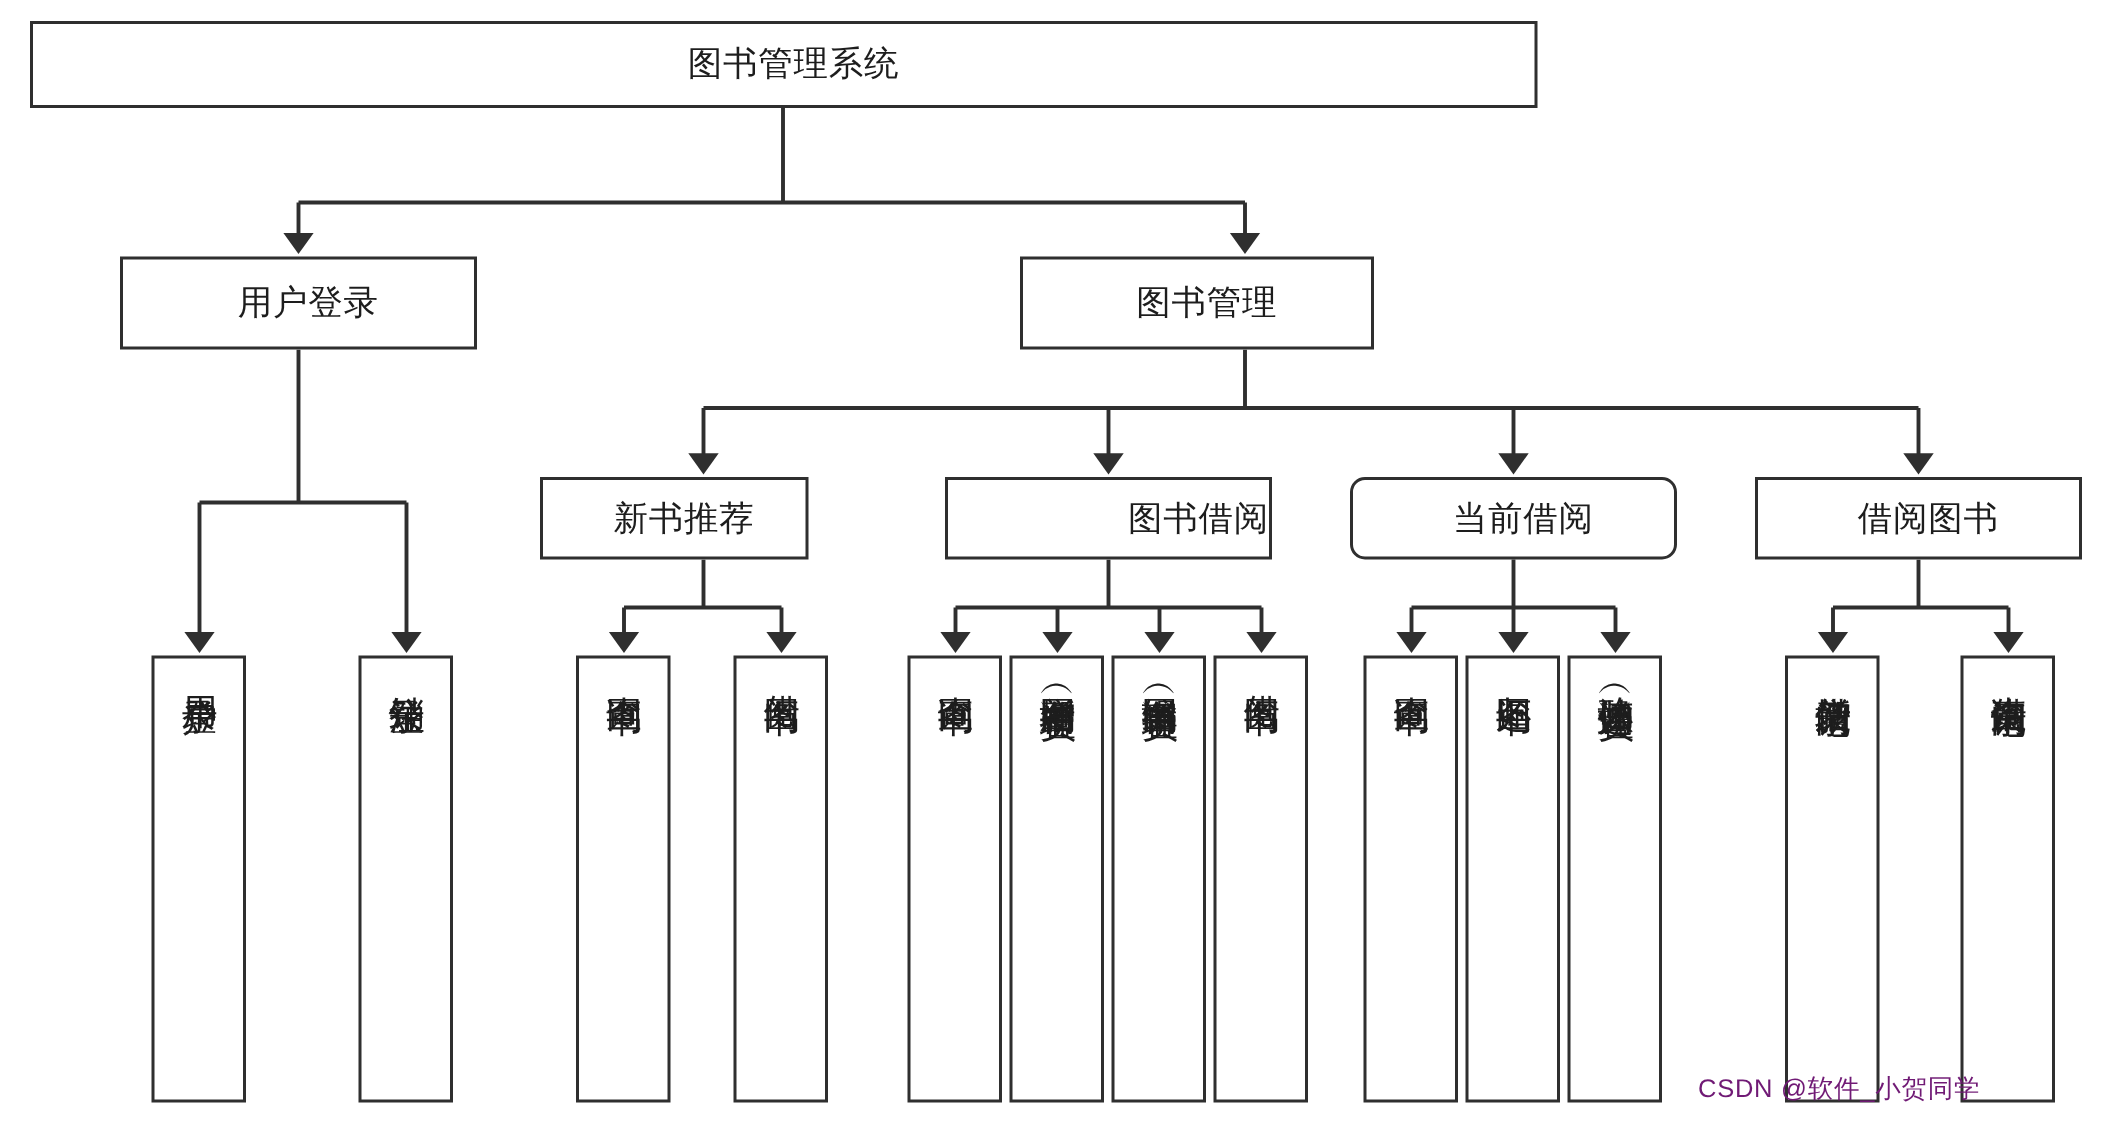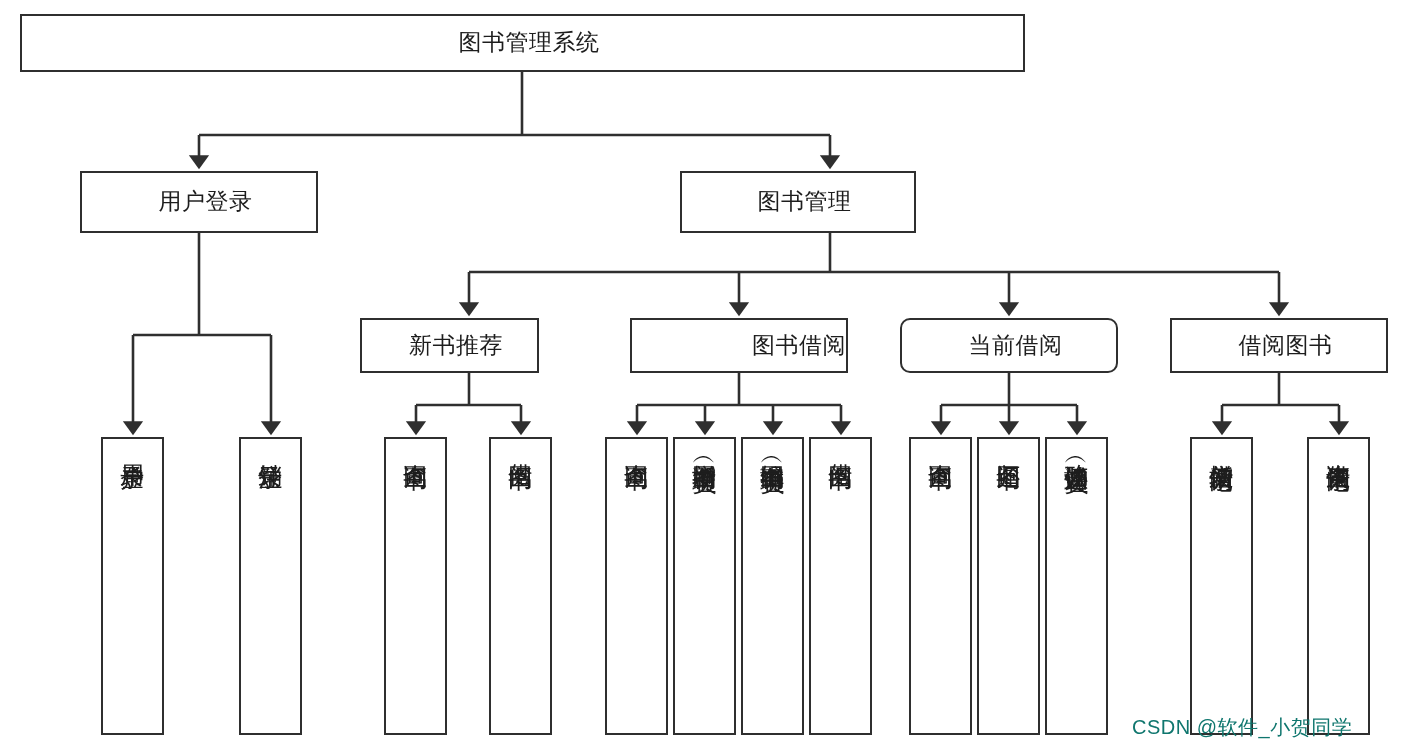--- a/index.html
+++ b/index.html
@@ -55,22 +55,22 @@
     font-size: 24px;
     line-height: 1.06;
     letter-spacing: 1px;
     white-space: nowrap;
     text-align: left;
   }
   .watermark {
     position: absolute;
     left: 1132px;
     top: 714px;
-    font-size: 20px;
-    color: #0f766e;
+    font-size: 17px;
+    color: #701a75;
     white-space: nowrap;
     letter-spacing: 0.5px;
   }
 </style>
 </head>
 <body>
 
 <div id="canvas">
 
   <svg class="connectors" viewBox="0 0 1405 747" xmlns="http://www.w3.org/2000/svg">

